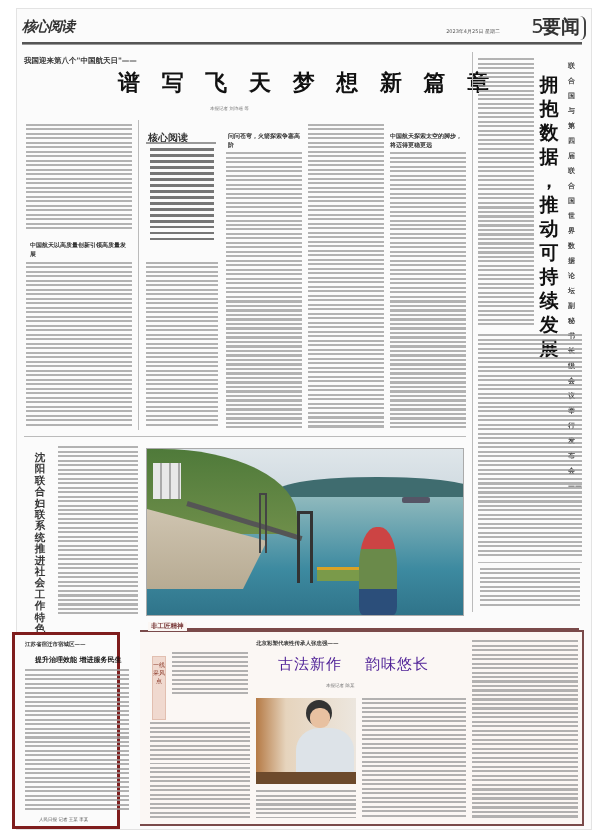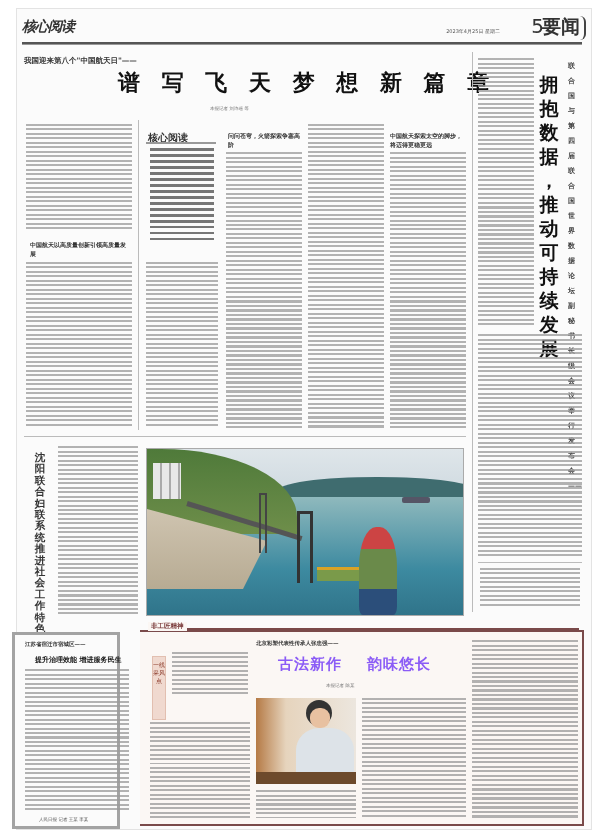--- a/index.html
+++ b/index.html
@@ -48,33 +48,33 @@
   .tower { position: absolute; left: 150px; top: 62px; width: 16px; height: 72px; border: 3px solid #333; border-bottom: none; }
   .tower2 { position: absolute; left: 112px; top: 44px; width: 8px; height: 60px; border: 2px solid #444; border-bottom: none; }
   .ship { position: absolute; left: 212px; top: 78px; width: 38px; height: 88px; background: linear-gradient(#c44 0 25%, #6a8a4a 25% 70%, #2b4e7a 70%); border-radius: 45% 45% 10% 10%; }
   .boat { position: absolute; left: 255px; top: 48px; width: 28px; height: 6px; background: #556; border-radius: 2px; }
   .barge { position: absolute; left: 170px; top: 118px; width: 44px; height: 14px; background: #7a9a4a; border-top: 3px solid #d9a326; }
 
   
   .left-vert { position: absolute; left: 34px; top: 452px; width: 12px; font-family: "DejaVu Sans", sans-serif; font-weight: bold; font-size: 10.5px; line-height: 11.4px; color: #333; text-align: center; }
 
   
-  .redbox { position: absolute; left: 12px; top: 632px; width: 108px; height: 197px; border: 3px solid #a3a3a3; background: #fbfbfb; padding-left: 36px; }
+  .redbox { position: absolute; left: 12px; top: 632px; width: 108px; height: 197px; border: 3px solid #7f1d1d; background: #fbfbfb; padding-left: 36px; }
   .rb-kicker { position: absolute; left: 10px; top: 6px; font-size: 5.5px; font-weight: bold; color: #333; }
   .rb-title { position: absolute; left: 20px; top: 20px; font-family: "DejaVu Sans", sans-serif; font-size: 7px; font-weight: bold; color: #111; white-space: nowrap; }
   .rb-footer { position: absolute; left: 24px; top: 182px; font-size: 4.5px; color: #555; font-family: "DejaVu Sans", sans-serif; }
 
   
   .feature { position: absolute; left: 140px; top: 630px; width: 444px; height: 196px; border: 2px solid #7a4a4a; border-left: none; background: #fbf7f4; }
   .feature-banner { position: absolute; left: 140px; top: 622px; width: 444px; height: 12px; }
   .fb-label { position: absolute; left: 8px; top: 0; background: #fbf7f4; padding: 0 3px; font-family: "DejaVu Sans", sans-serif; font-weight: bold; font-size: 6.5px; color: #7a3b3b; }
   .fb-line { position: absolute; left: 44px; top: 6px; width: 395px; height: 2px; background: #7a4a4a; }
   .fb-tag { position: absolute; left: 152px; top: 656px; width: 14px; height: 64px; background: #f0d9cf; border: 1px solid #e2bfb0; font-family: "DejaVu Sans", sans-serif; font-size: 6px; line-height: 8px; color: #8b3b2b; text-align: center; padding-top: 4px; }
   .feat-kicker { position: absolute; left: 256px; top: 640px; font-size: 5.5px; font-weight: bold; color: #333; }
-  .feat-title { position: absolute; left: 278px; top: 655px; font-family: "DejaVu Sans", sans-serif; font-weight: bold; font-size: 15px; letter-spacing: 1px; color: #8b5cf6; white-space: pre; }
+  .feat-title { position: absolute; left: 278px; top: 655px; font-family: "DejaVu Sans", sans-serif; font-weight: normal; font-size: 15px; letter-spacing: 1px; color: #4c1d95; white-space: pre; }
   .feat-byline { position: absolute; left: 326px; top: 683px; font-size: 4.5px; color: #777; font-family: "DejaVu Sans", sans-serif; }
   .craft-photo { position: absolute; left: 256px; top: 698px; width: 100px; height: 86px; overflow: hidden; background: linear-gradient(90deg, #b57a45, #e6d4bd 30%, #ece6de); }
   .person-head { position: absolute; left: 50px; top: 2px; width: 26px; height: 26px; background: #333; border-radius: 50%; }
   .person-face { position: absolute; left: 54px; top: 10px; width: 20px; height: 20px; background: #e8c1a1; border-radius: 45%; }
   .person-body { position: absolute; left: 40px; top: 30px; width: 58px; height: 56px; background: #dde3e8; border-radius: 40% 40% 0 0; }
   .work-table { position: absolute; left: 0; top: 74px; width: 100px; height: 12px; background: #6d4a2c; }
 </style>
 </head>
 <body>
 

